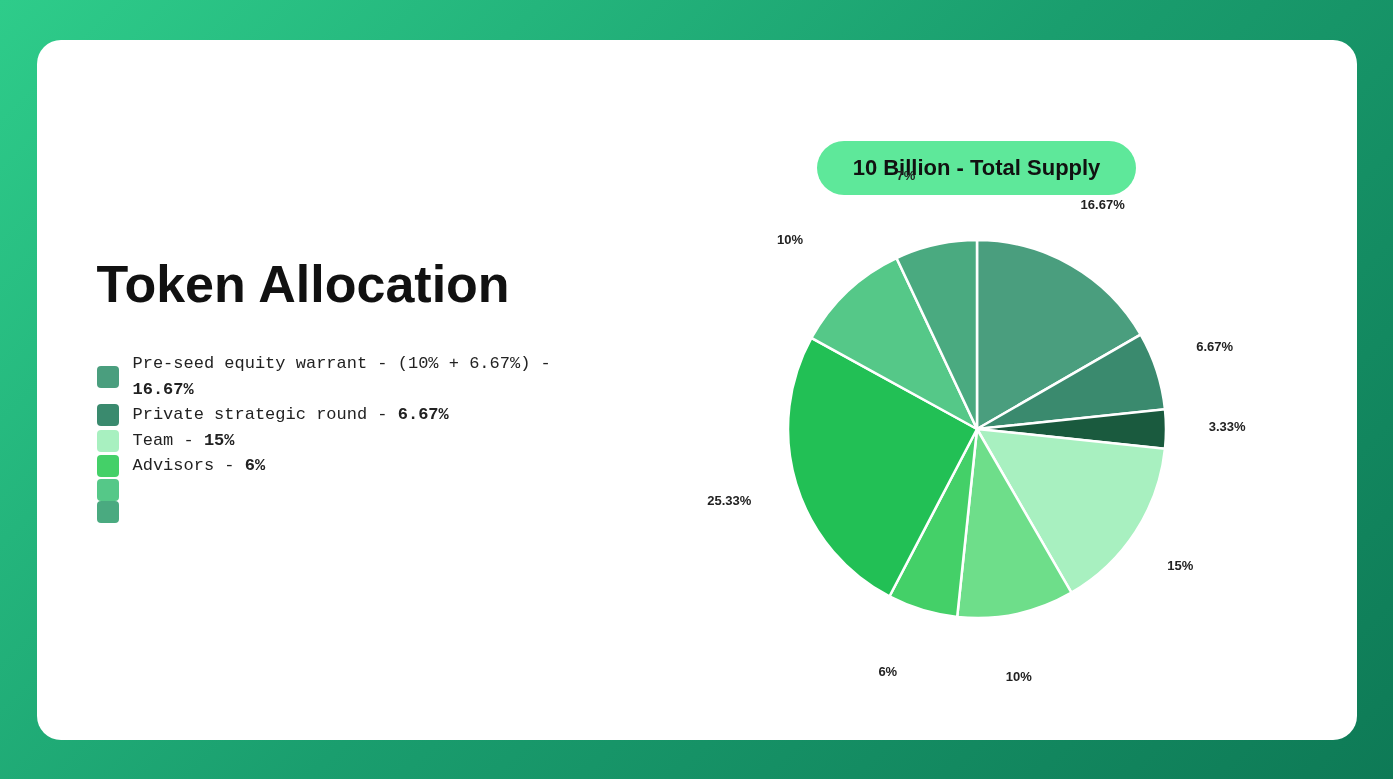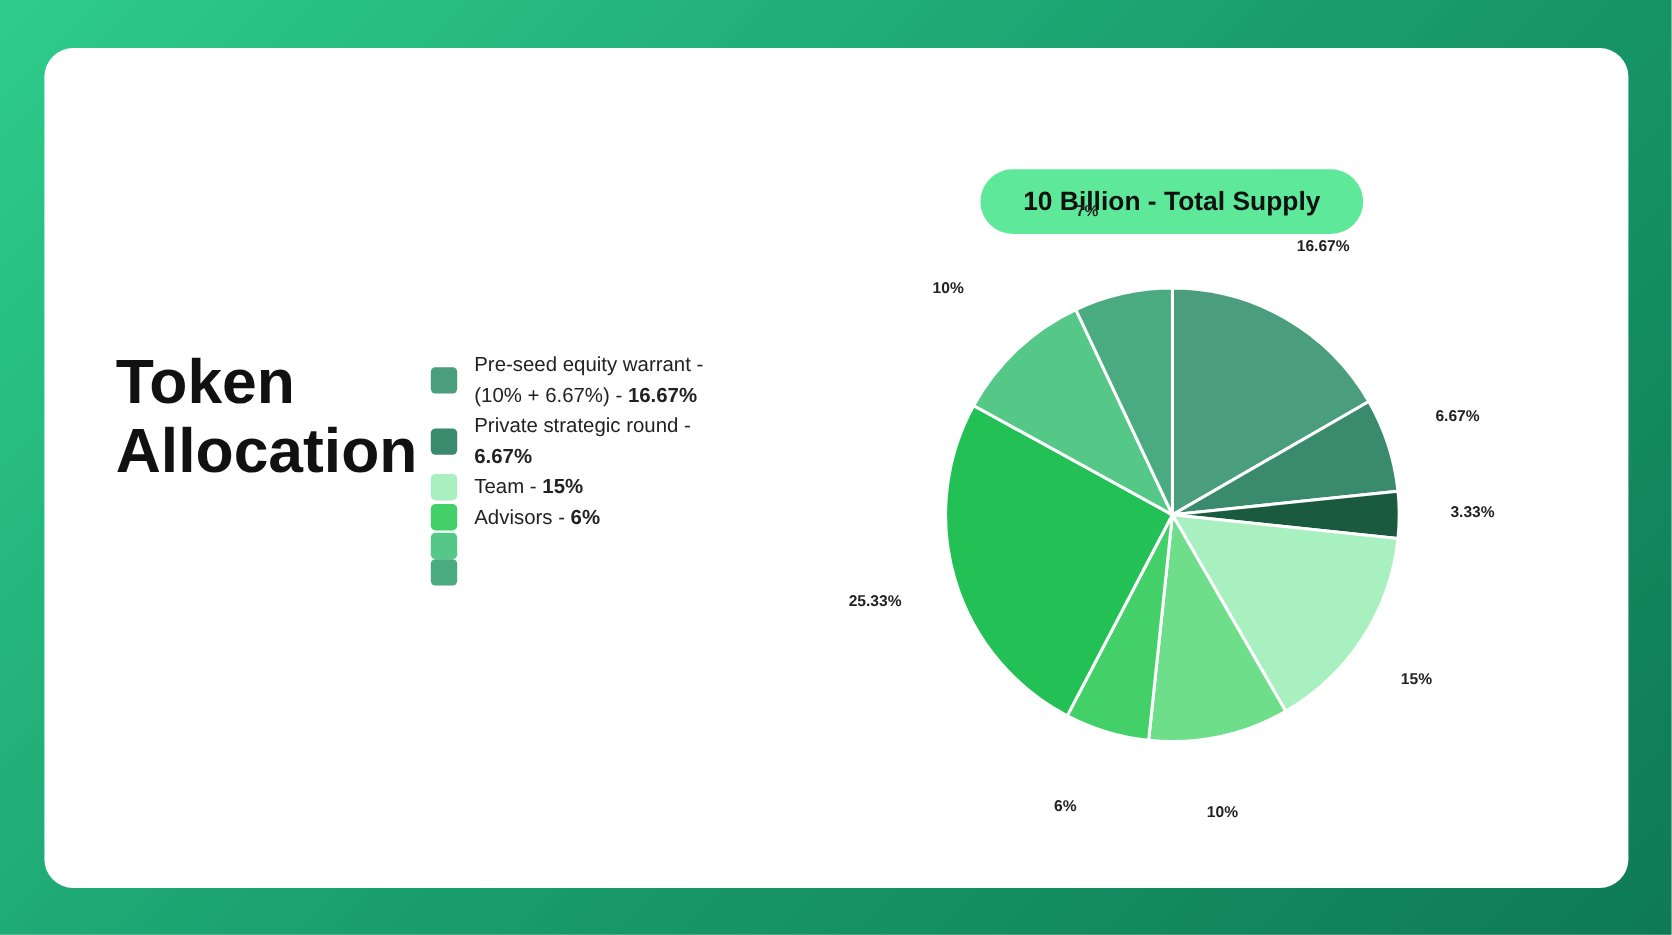--- a/index.html
+++ b/index.html
@@ -20,37 +20,38 @@
       display: flex;
       flex-direction: row;
       align-items: center;
       padding: 50px 60px;
       position: relative;
       gap: 40px;
     }
     .left-panel {
       flex: 0 0 520px;
       display: flex;
-      flex-direction: row;
+      flex-direction: column;
       gap: 8px;
     }
     .page-title {
       font-size: 52px;
       font-weight: 800;
       color: #111;
       margin-bottom: 30px;
       line-height: 1.1;
     }
     .legend-item {
       display: flex;
       align-items: center;
       gap: 14px;
       font-size: 17px;
       color: #222;
       line-height: 1.5;
+      font-family: Liberation Mono, monospace;
     }
     .legend-swatch {
       width: 22px;
       height: 22px;
       border-radius: 4px;
       flex-shrink: 0;
     }
     .legend-item span b {
       font-weight: 700;
     }

